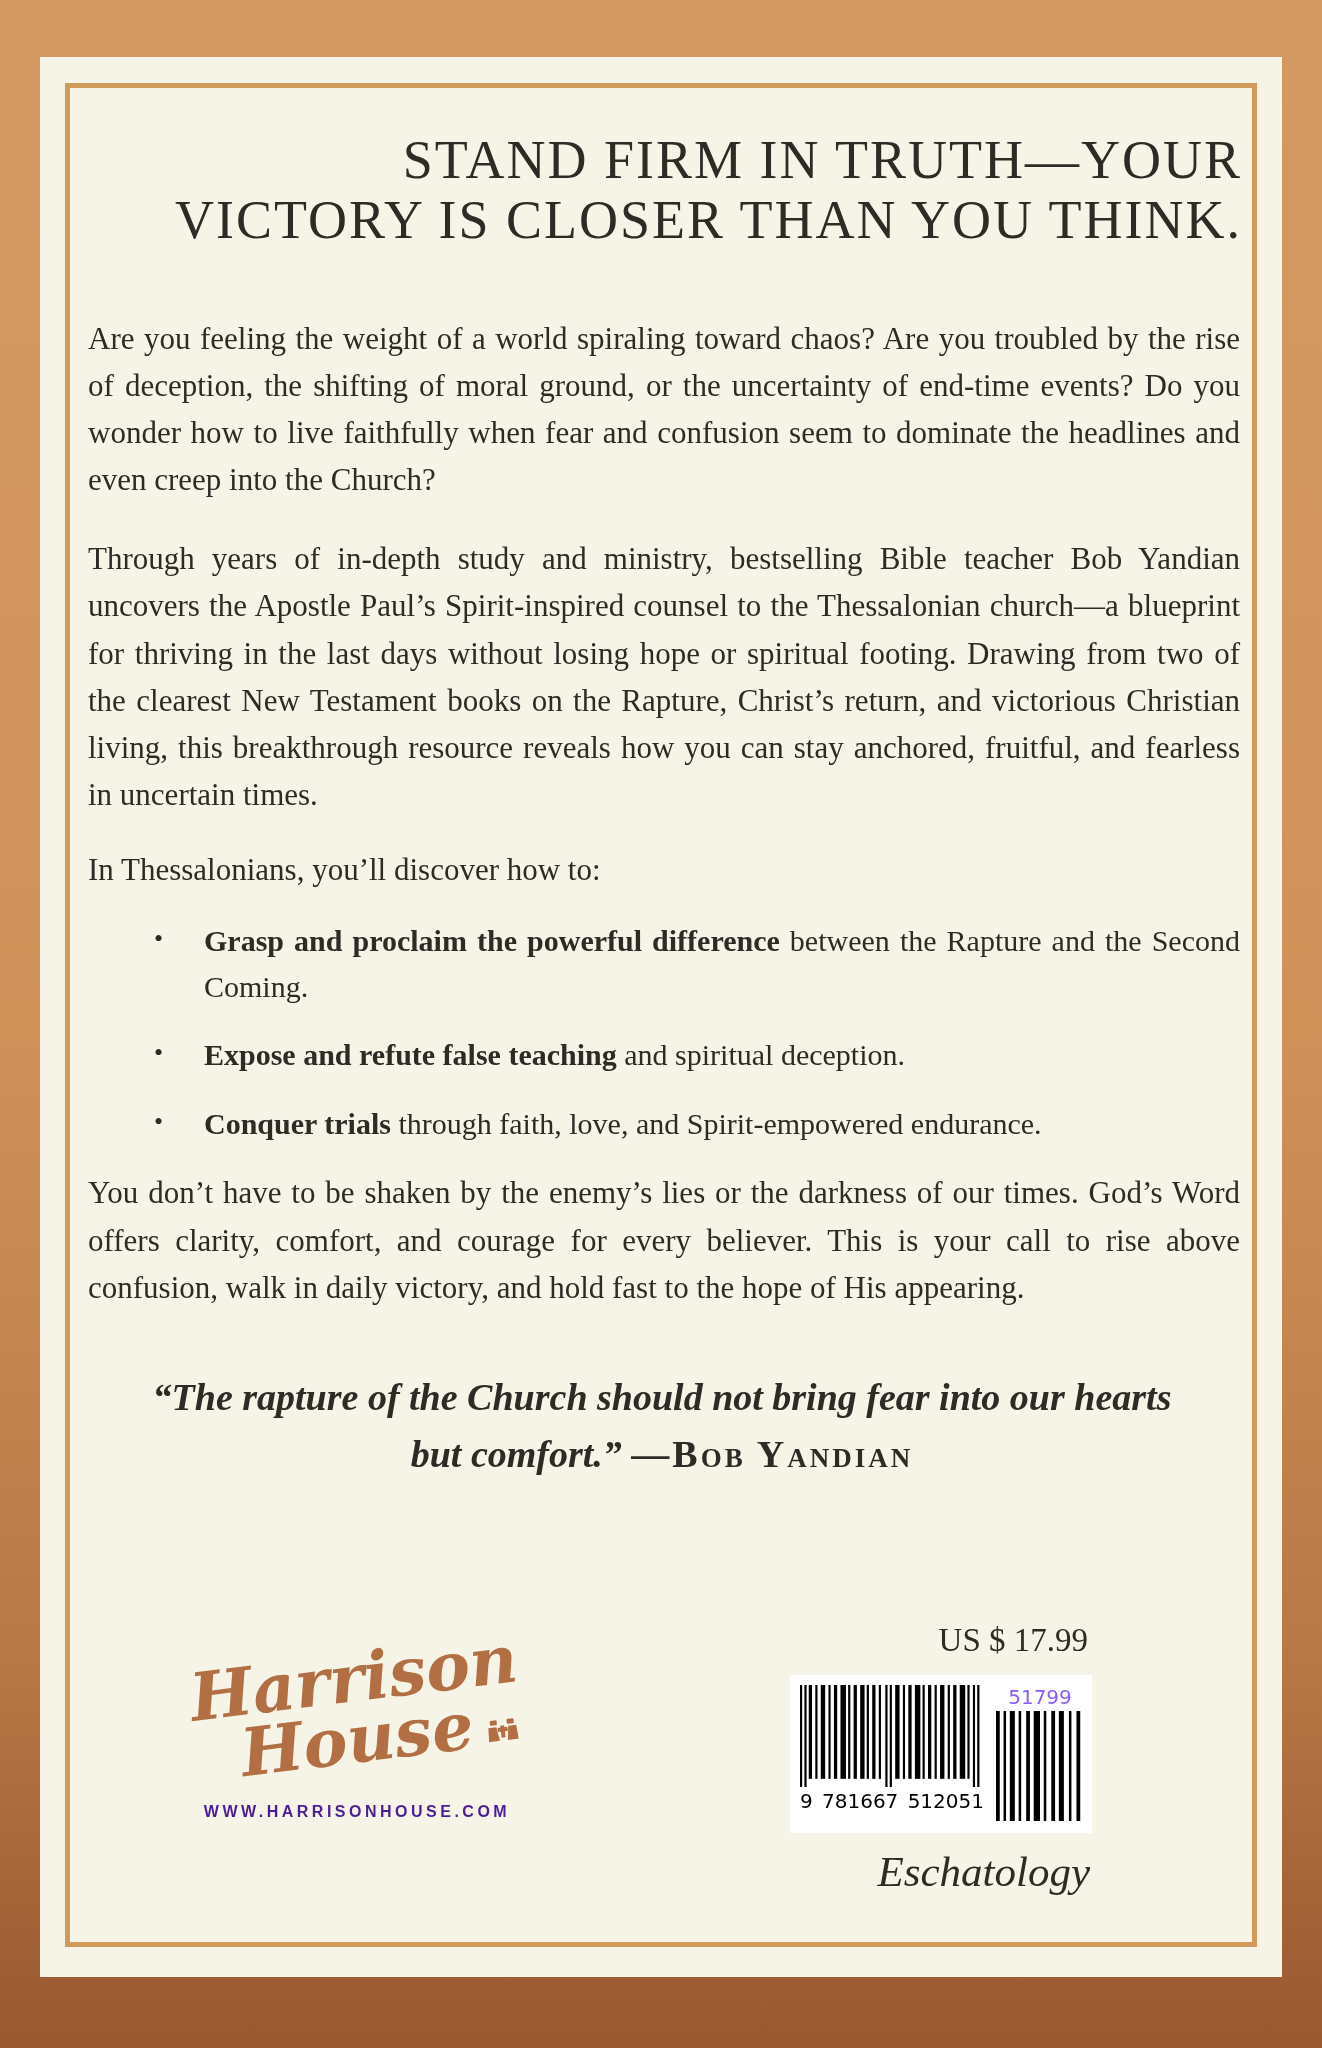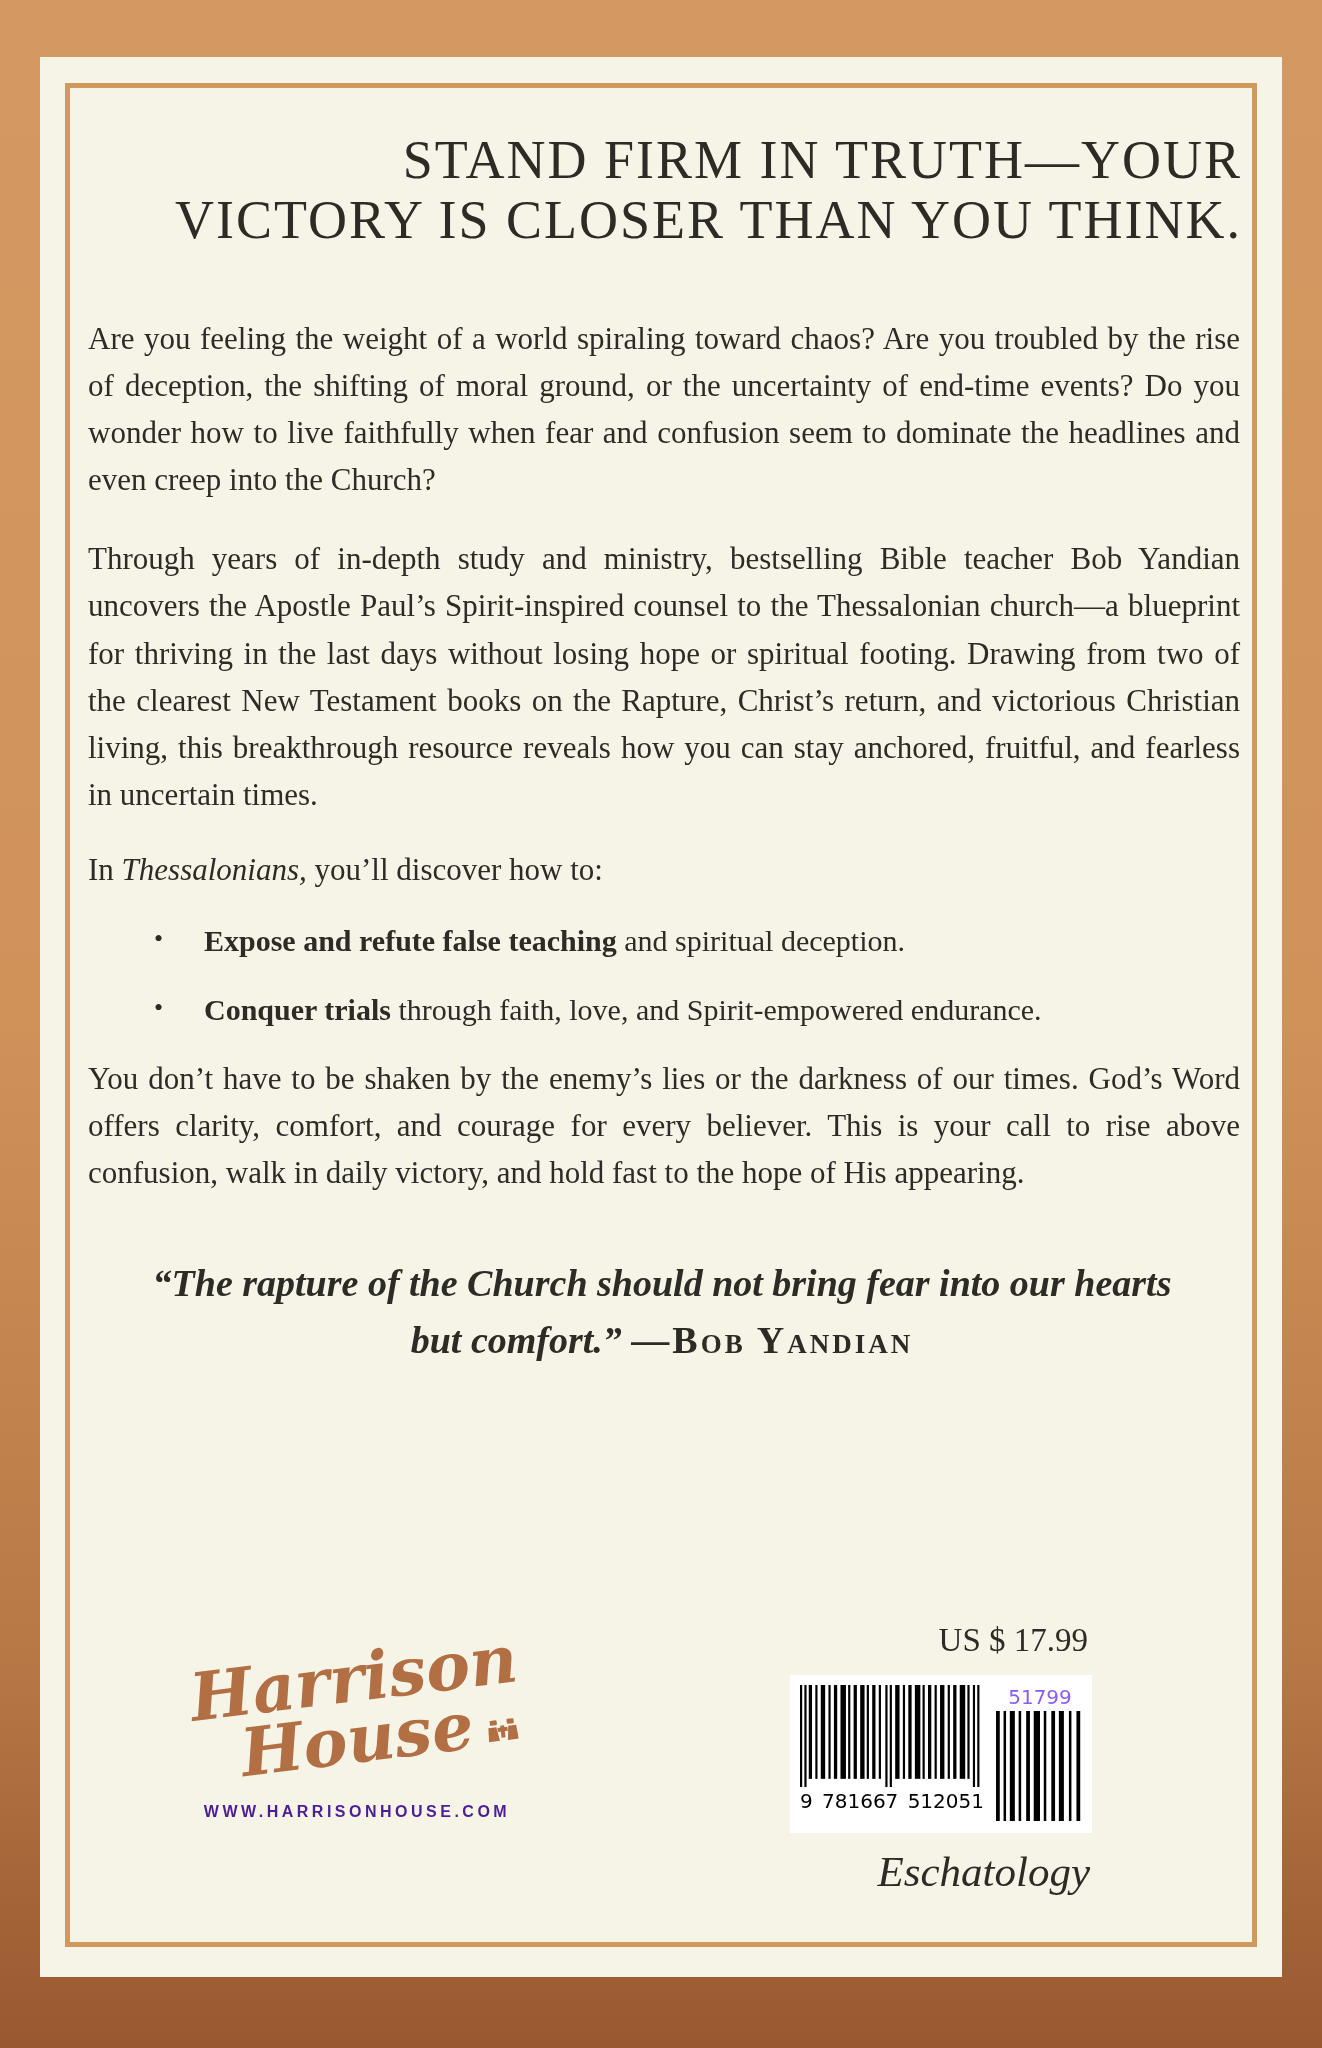--- a/index.html
+++ b/index.html
@@ -43,21 +43,21 @@
     font-size:31px;
     line-height:1.52;
     text-align:justify;
     margin:0 2px 0 6px;
   }
   p.body + p.body{margin-top:32px;}
   .discover-line{
     margin:34px 0 0 6px;
     font-size:31px;
   }
-  .discover-line .book{font-style:italic;}
+  .discover-line .book{}
   ul.points{
     list-style:none;
     margin:30px 0 0 0;
     padding:0 2px 0 122px;
   }
   ul.points li{
     position:relative;
     font-size:30px;
     line-height:1.52;
     text-align:justify;
@@ -156,20 +156,21 @@
         <div>VICTORY IS CLOSER THAN YOU THINK.</div>
       </h1>
 
       <p class="body">Are you feeling the weight of a world spiraling toward chaos? Are you troubled by the rise of deception, the shifting of moral ground, or the uncertainty of end-time events? Do you wonder how to live faithfully when fear and confusion seem to dominate the headlines and even creep into the Church?</p>
 
       <p class="body">Through years of in-depth study and ministry, bestselling Bible teacher Bob Yandian uncovers the Apostle Paul’s Spirit-inspired counsel to the Thessalonian church—a blueprint for thriving in the last days without losing hope or spiritual footing. Drawing from two of the clearest New Testament books on the Rapture, Christ’s return, and victorious Christian living, this breakthrough resource reveals how you can stay anchored, fruitful, and fearless in uncertain times.</p>
 
       <p class="discover-line"><span>In </span><span class="book">Thessalonians,</span><span> you’ll discover how to:</span></p>
 
       <ul class="points">
+        <li><span class="lead">Grasp and proclaim the powerful difference</span><span> between the Rapture and the Second Coming.</span></li>
         <li><span class="lead">Expose and refute false teaching</span><span> and spiritual deception.</span></li>
         <li><span class="lead">Conquer trials</span><span> through faith, love, and Spirit-empowered endurance.</span></li>
       </ul>
 
       <p class="body closing">You don’t have to be shaken by the enemy’s lies or the darkness of our times. God’s Word offers clarity, comfort, and courage for every believer. This is your call to rise above confusion, walk in daily victory, and hold fast to the hope of His appearing.</p>
 
       <div class="quote"><span>“The rapture of the Church should not bring fear into our hearts but comfort.” </span><span class="attr">—Bob Yandian</span></div>
 
       <div class="bottom">
 

